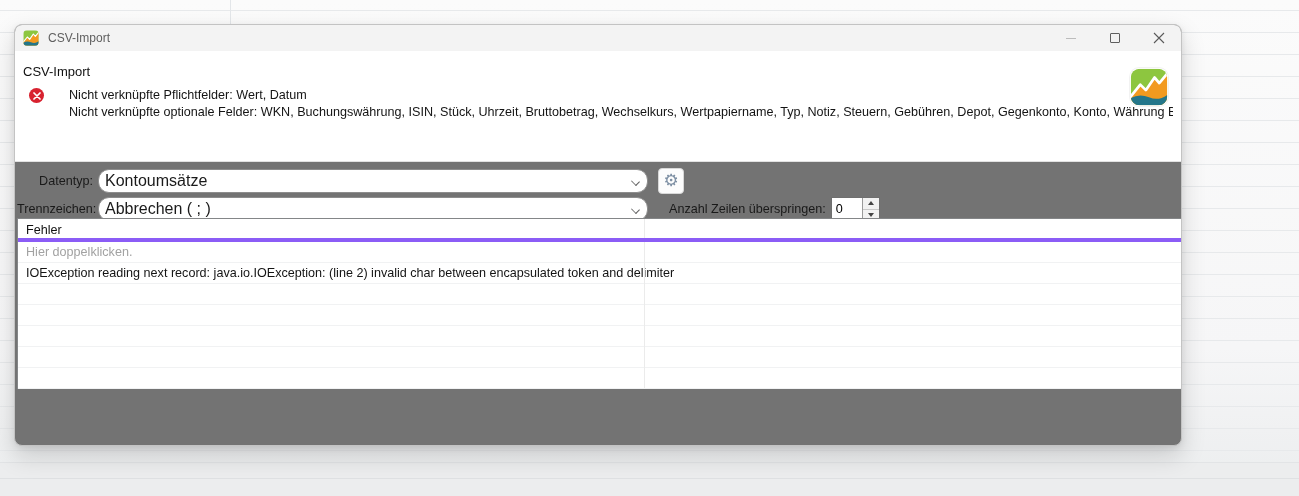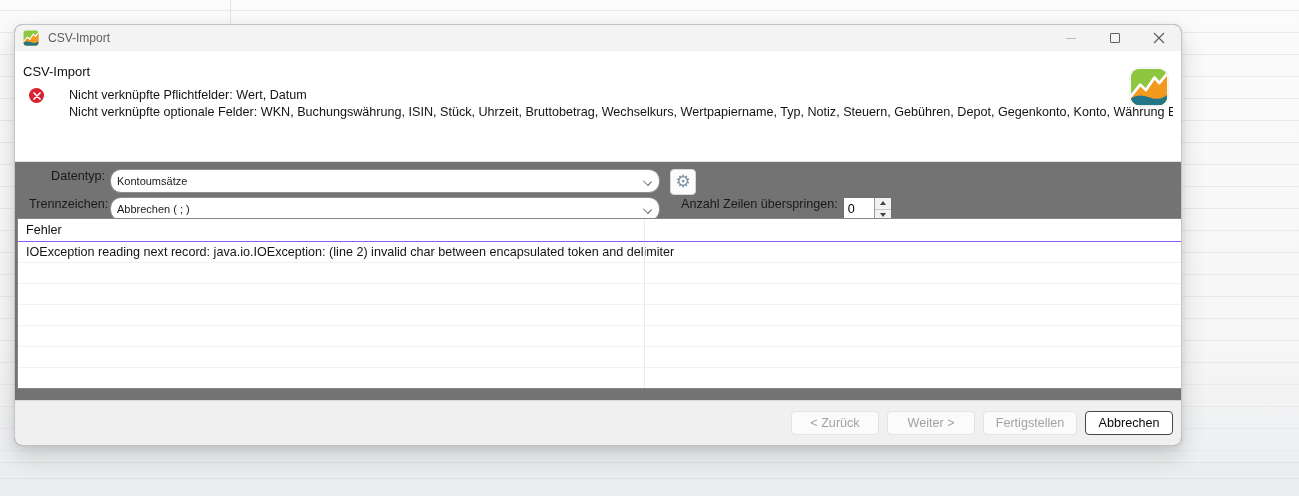--- a/index.html
+++ b/index.html
@@ -38,24 +38,24 @@
   .err-row { display:flex; align-items:flex-start;gap:19px; }
   .err-icon { width:15px; height:15px; border-radius:50%; background:#d8222f; flex:0 0 15px;
     display:flex; align-items:center; justify-content:center; margin:1px 6px 0 6px; }
   .err-lines { white-space:nowrap; overflow:hidden; }
   .err-line { font-size:12.6px; line-height:17px; color:#141414; }
   .pp-logo { position:absolute; right:13px; top:17px; width:38px; height:38px;
     border-radius:9px; box-shadow:0 0 0 1px rgba(0,0,0,0.05); }
 
   
   .form { padding:7px 0 8px 0; }
-  .form-row { display:flex; align-items:flex-start; height:24px; margin-bottom:4px; padding-left:14px; }
+  .form-row { display:flex; align-items:center; height:24px; margin-bottom:4px; padding-left:2px; }
   .fld-label { width:76px; text-align:right; margin-right:5px; flex:0 0 76px; font-size:12.6px; }
   .combo { width:550px; height:24px; background:#fff; border:1px solid #8d8d8d; border-radius:11px;
-    display:flex; align-items:center; padding:0 6px; position:relative; font-size:11px; }
+    display:flex; align-items:center; padding:0 6px; position:relative; font-size:16px; }
   .combo .chev { position:absolute; right:8px; top:8px; width:7px; height:7px; }
   .chev::before { content:""; position:absolute; left:0; top:0; width:6px; height:6px;
     border-right:1.2px solid #5f5f5f; border-bottom:1.2px solid #5f5f5f; transform:rotate(45deg) scale(1,0.8); }
   .gear-btn { width:26px; height:26px; margin-left:10px; background:#fcfcfc; border:1px solid #d8d8d8;
     border-radius:4px; display:flex; align-items:center; justify-content:center; }
   .gear-glyph { font-size:17px; line-height:1; color:#7d8fa3; transform:translateY(-1px); }
   .side-label { margin-left:21px; font-size:12.6px; }
   .spinner { margin-left:5px; width:49px; height:24px; border:1px solid #6f6f6f; background:#fff;
     display:flex; }
   .spinner input { flex:1; border:0; outline:0; font-family:"Liberation Sans",sans-serif; font-size:12.6px;
@@ -69,21 +69,21 @@
     border-top:4.5px solid #444; }
   .checkbox { margin-left:9px; width:15px; height:15px; background:#3273c5; border:1px solid #2c66b0;
     border-radius:3px; display:flex; align-items:center; justify-content:center; }
   .cb-label { margin-left:6px; font-size:12.6px; }
 
   
   .grid { position:absolute; left:2px; top:193px; width:1268px; height:171px;
     background:#fff; border:1px solid #848688; }
   .grid .col-divider { position:absolute; left:626px; top:0; bottom:0; width:1px; background:#ebebeb; }
   .g-header { height:23px; line-height:23px; padding-left:8px; font-size:12.6px; color:#111;
-    border-bottom:1px solid #8b5cf6; position:relative; }
+    border-bottom:4px solid #8b5cf6; position:relative; }
   .g-row { height:21px; line-height:21px; padding-left:8px; font-size:12.6px; color:#141414;
     border-bottom:1px solid #f1f2f3; white-space:nowrap; overflow:hidden; }
   .g-row.muted { color:#a2a2a2; }
 
   
   .btnbar { position:absolute; left:0; right:0; top:375px; bottom:0; background:#f0f0f0;
     border-top:1px solid #dadada; display:flex; align-items:center; justify-content:flex-end;
     padding-right:8px; gap:8px; }
   .btn { height:24px; border-radius:4px; font-size:12.6px; display:flex; align-items:center;
     justify-content:center; }
@@ -197,28 +197,23 @@
           <path d="M1 4.5 L3.8 7.2 L9 1.3" fill="none" stroke="#ffffff" stroke-width="1.7" stroke-linecap="round" stroke-linejoin="round"></path>
         </svg>
       </div>
       <span class="cb-label">Erste Zeile enthält Spaltenüberschrift</span>
     </div>
   </div>
 
   <div class="grid">
     <div class="col-divider"></div>
     <div class="g-header">Fehler</div>
+    <div class="g-row muted">Hier doppelklicken.</div>
     <div class="g-row">IOException reading next record: java.io.IOException: (line 2) invalid char between encapsulated token and delimiter</div>
     <div class="g-row"></div>
     <div class="g-row"></div>
     <div class="g-row"></div>
     <div class="g-row"></div>
     <div class="g-row"></div>
   </div>
 
-  <div class="btnbar">
-    <div class="btn btn-back disabled">&lt; Zurück</div>
-    <div class="btn btn-next disabled">Weiter &gt;</div>
-    <div class="btn btn-finish disabled">Fertigstellen</div>
-    <div class="btn btn-cancel">Abbrechen</div>
-  </div>
 
 </div>
 
 </body></html>

